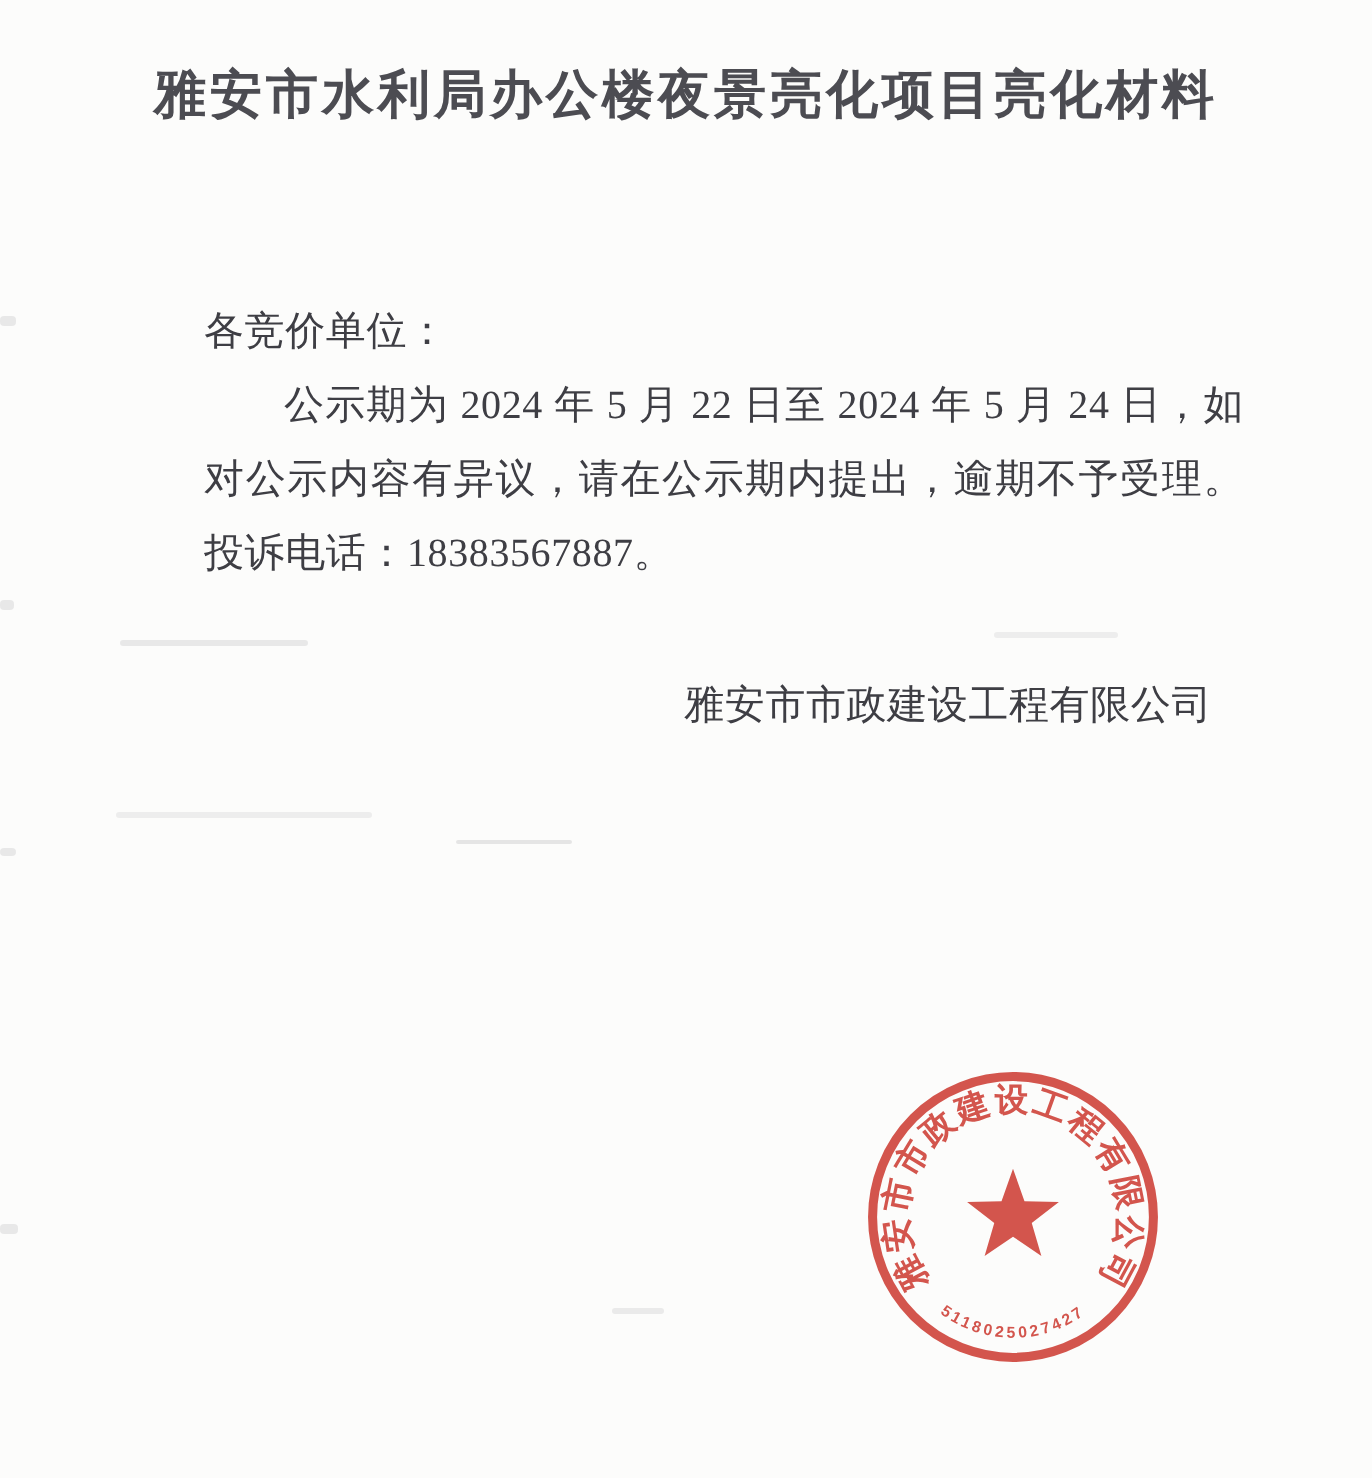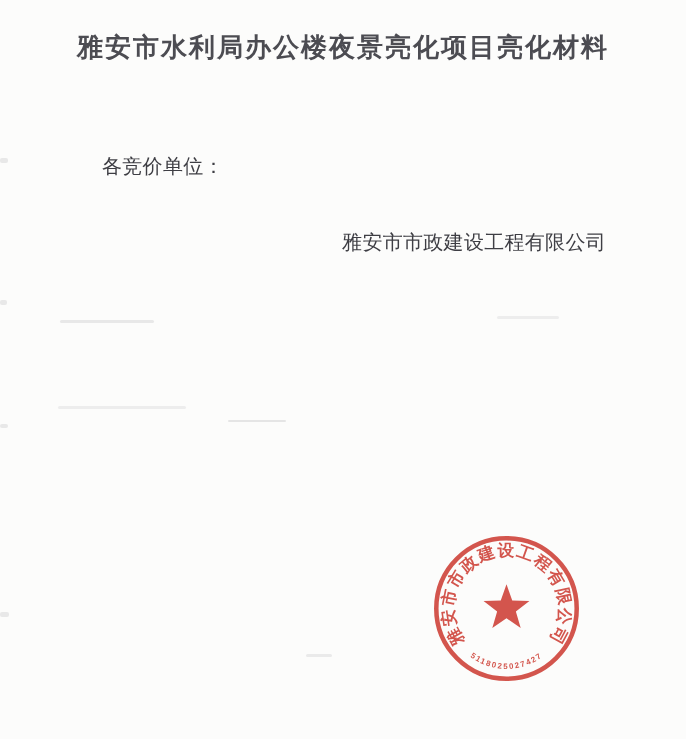--- a/index.html
+++ b/index.html
@@ -72,20 +72,21 @@
 <body>
 
 <div class="page">
 
   <h1 class="title">
     <span>雅安市水利局办公楼夜景亮化项目亮化材料</span>
   </h1>
 
   <div class="content">
     <p class="salutation">各竞价单位：</p>
+    <p class="para">公示期为 2024 年 5 月 22 日至 2024 年 5 月 24 日，如对公示内容有异议，请在公示期内提出，逾期不予受理。投诉电话：18383567887。</p>
 
     <div class="signature">
       <p>雅安市市政建设工程有限公司</p>
     </div>
   </div>
 
   <div class="seal">
     <svg viewBox="0 0 200 200">
       <circle cx="100" cy="100" r="93" fill="none" stroke-width="6" stroke="#cf3a30"></circle>
       <polygon points="100,68 107.6,89.5 130.4,90.1 112.4,104 118.8,125.9 100,113 81.2,125.9 87.6,104 69.6,90.1 92.4,89.5" fill="#cf3a30"></polygon>

